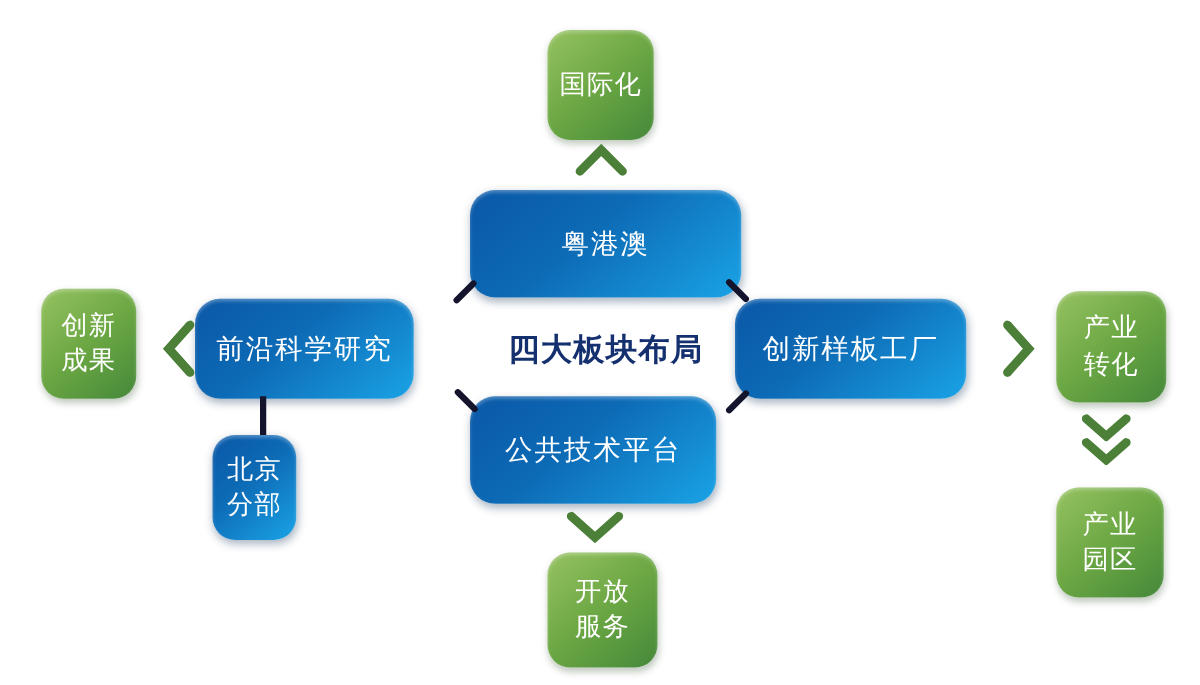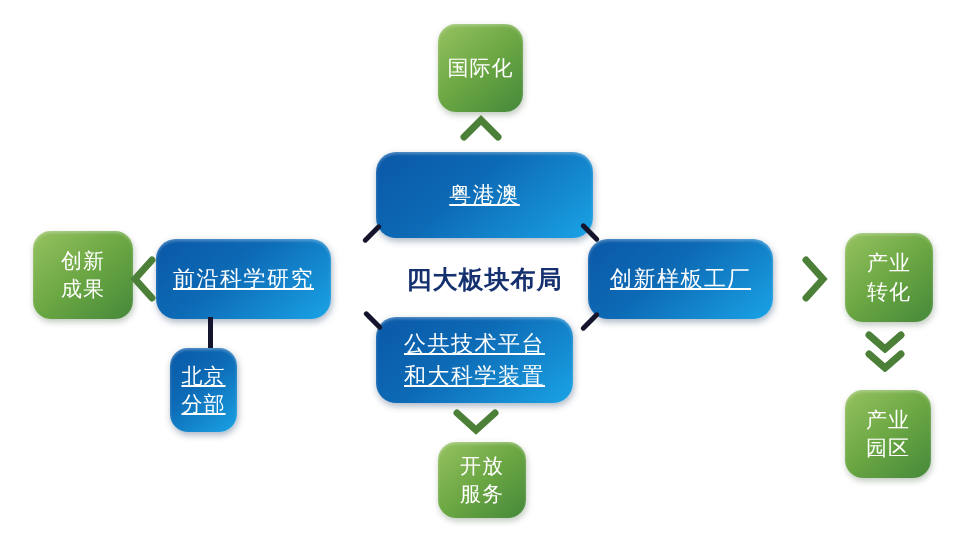--- a/index.html
+++ b/index.html
@@ -9,21 +9,20 @@
   }
   .node {
     position:absolute; display:flex; flex-direction:column;
     align-items:center; justify-content:center; text-align:left;
     color:#ffffff;
   }
   .blue {
     background:linear-gradient(140deg,#0a58a7 0%, #0d6ab5 42%, #1aa3e6 100%);
     border-radius:20px;
     box-shadow:1px 3px 7px rgba(8,40,80,.35), inset 0 2px 3px rgba(255,255,255,.30);
-    text-decoration:underline;
   }
   .green {
     background:linear-gradient(140deg,#96c261 0%, #6ba743 50%, #45883a 100%);
     border-radius:18px;
     box-shadow:1px 3px 6px rgba(30,60,20,.28), inset 0 2px 3px rgba(255,255,255,.28);
   }
   .blue-lg  { font-size:22px; letter-spacing:1.5px; line-height:1.45; }
   .green-sm { font-size:21px; letter-spacing:1px;  line-height:1.35; }
   .center-title {
     position:absolute; display:flex; align-items:center; justify-content:center;
@@ -53,38 +52,37 @@
   <div class="node blue blue-lg" style="left:156px;top:239px;width:175px;height:80px;">
     <span>前沿科学研究</span>
   </div>
 
   <div class="node blue blue-lg" style="left:588px;top:239px;width:185px;height:80px;">
     <span>创新样板工厂</span>
   </div>
 
   <div class="node blue blue-lg" style="left:376px;top:317px;width:197px;height:86px;">
     <span>公共技术平台</span>
-    <span>和大科学装置</span>
   </div>
 
   <div class="center-title" style="left:376px;top:256px;width:217px;height:46px;">四大板块布局</div>
 
   <div class="connector diag" style="left:360px;top:231px;transform:rotate(-45deg);"></div>
   <div class="connector diag" style="left:578px;top:230px;transform:rotate(45deg);"></div>
   <div class="connector diag" style="left:361px;top:318px;transform:rotate(45deg);"></div>
   <div class="connector diag" style="left:578px;top:319px;transform:rotate(-45deg);"></div>
 
   <div class="connector" style="left:208px;top:317px;width:5px;height:33px;"></div>
 
   <div class="node blue green-sm" style="left:170px;top:348px;width:67px;height:84px;border-radius:18px;">
     <span>北京</span>
     <span>分部</span>
   </div>
 
-  <div class="node green green-sm" style="left:33px;top:231px;width:100px;height:88px;">
+  <div class="node green green-sm" style="left:33px;top:231px;width:76px;height:88px;">
     <span>创新</span>
     <span>成果</span>
   </div>
 
   <svg class="chev" style="left:129px;top:256px;" width="28" height="46" viewBox="0 0 28 46">
     <polyline points="23,4 6,23 23,42" fill="none" stroke="#4c8039" stroke-width="7" stroke-linecap="round" stroke-linejoin="miter"></polyline>
   </svg>
 
   <svg class="chev" style="left:801px;top:256px;" width="28" height="46" viewBox="0 0 28 46">
     <polyline points="5,4 22,23 5,42" fill="none" stroke="#4c8039" stroke-width="7" stroke-linecap="round" stroke-linejoin="miter"></polyline>
@@ -104,18 +102,18 @@
 
   <div class="node green green-sm" style="left:845px;top:390px;width:86px;height:88px;">
     <span>产业</span>
     <span>园区</span>
   </div>
 
   <svg class="chev" style="left:453px;top:409px;" width="46" height="26" viewBox="0 0 46 26">
     <polyline points="4,4 23,21 42,4" fill="none" stroke="#4c8039" stroke-width="7" stroke-linecap="round" stroke-linejoin="miter"></polyline>
   </svg>
 
-  <div class="node green green-sm" style="left:438px;top:442px;width:88px;height:76px;">
+  <div class="node green green-sm" style="left:438px;top:442px;width:88px;height:92px;">
     <span>开放</span>
     <span>服务</span>
   </div>
 
 </div>
 
 </body></html>

